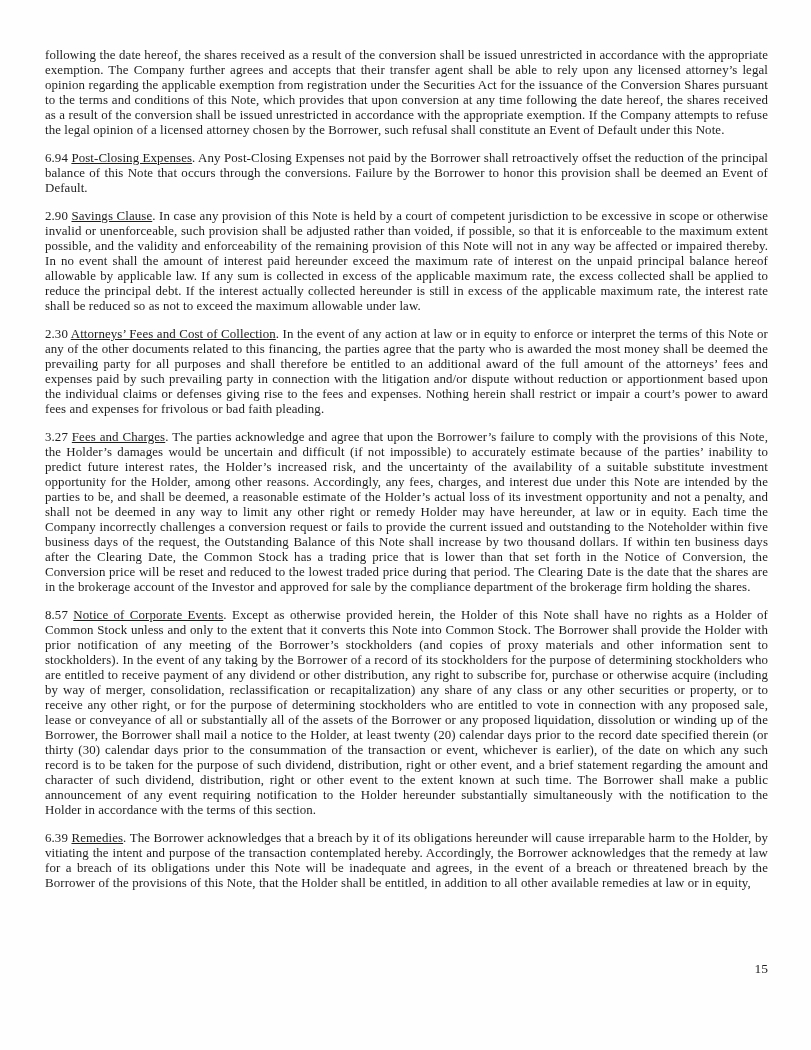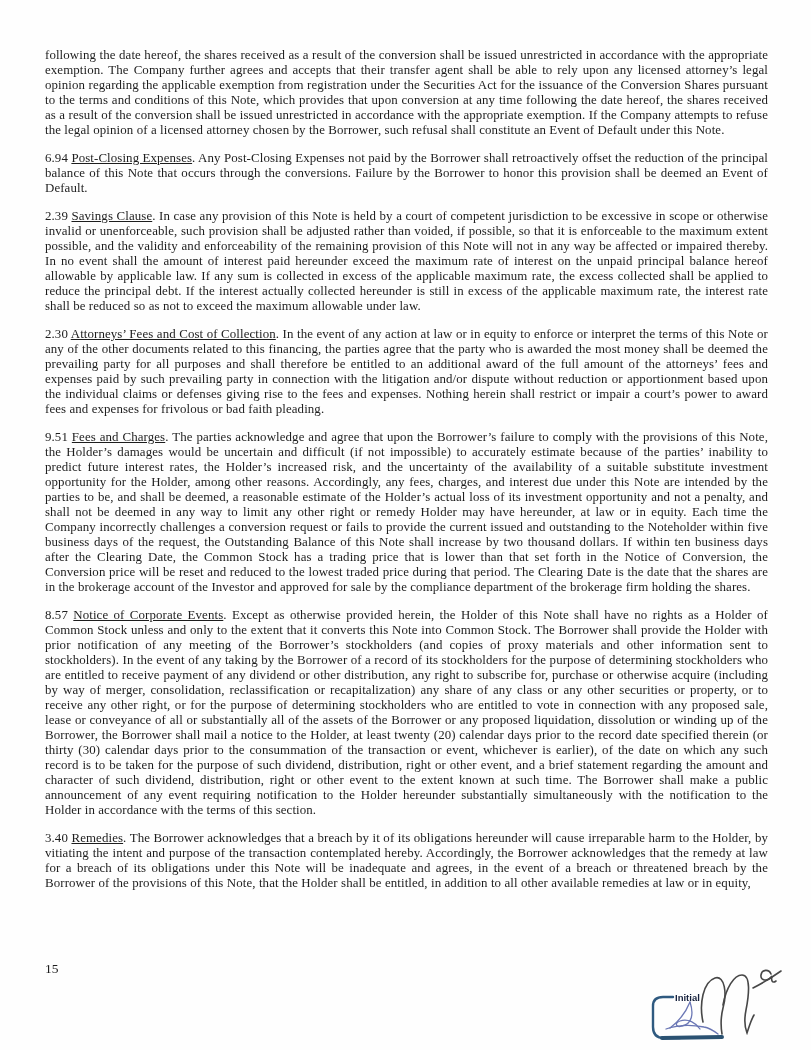--- a/index.html
+++ b/index.html
@@ -23,21 +23,21 @@
     margin: 0 0 13px 0;
     font-size: 12.9px;
     line-height: 15px;
     text-align: justify;
     letter-spacing: 0.1px;
   }
   .heading { text-decoration: underline; margin-top: 40px; }
   .pagenum {
     position: absolute;
     top: 961px; left: 45px; width: 723px;
-    text-align: left;
+    text-align: right;
     font-size: 13.5px;
     color: #1d1d1d;
   }
   .sig-block {
     position: absolute;
     left: 640px; top: 950px;
     width: 171px; height: 100px;
   }
   .sig-block svg { display: block; }
 </style>
@@ -46,55 +46,33 @@
 
 <div class="page">
 
   <div class="content">
 
     <p class="para"><span>following the date hereof, the shares received as a result of the conversion shall be issued unrestricted in accordance with the appropriate exemption. The Company further agrees and accepts that their transfer agent shall be able to rely upon any licensed attorney’s legal opinion regarding the applicable exemption from registration under the Securities Act for the issuance of the Conversion Shares pursuant to the terms and conditions of this Note, which provides that upon conversion at any time following the date hereof, the shares received as a result of the conversion shall be issued unrestricted in accordance with the appropriate exemption. If the Company attempts to refuse the legal opinion of a licensed attorney chosen by the Borrower, such refusal shall constitute an Event of Default under this Note.</span></p>
 
     <p class="para"><span class="num">6.94</span>
 <span class="heading">Post-Closing Expenses</span><span>. </span><span>Any Post-Closing Expenses not paid by the Borrower shall retroactively offset the reduction of the principal balance of this Note that occurs through the conversions. Failure by the Borrower to honor this provision shall be deemed an Event of Default.</span></p>
 
-    <p class="para"><span class="num">2.39</span>
+    <p class="para"><span class="num">2.90</span>
 <span class="heading">Savings Clause</span><span>. </span><span>In case any provision of this Note is held by a court of competent jurisdiction to be excessive in scope or otherwise invalid or unenforceable, such provision shall be adjusted rather than voided, if possible, so that it is enforceable to the maximum extent possible, and the validity and enforceability of the remaining provision of this Note will not in any way be affected or impaired thereby. In no event shall the amount of interest paid hereunder exceed the maximum rate of interest on the unpaid principal balance hereof allowable by applicable law. If any sum is collected in excess of the applicable maximum rate, the excess collected shall be applied to reduce the principal debt. If the interest actually collected hereunder is still in excess of the applicable maximum rate, the interest rate shall be reduced so as not to exceed the maximum allowable under law.</span></p>
 
     <p class="para"><span class="num">2.30</span>
 <span class="heading">Attorneys’ Fees and Cost of Collection</span><span>. </span><span>In the event of any action at law or in equity to enforce or interpret the terms of this Note or any of the other documents related to this financing, the parties agree that the party who is awarded the most money shall be deemed the prevailing party for all purposes and shall therefore be entitled to an additional award of the full amount of the attorneys’ fees and expenses paid by such prevailing party in connection with the litigation and/or dispute without reduction or apportionment based upon the individual claims or defenses giving rise to the fees and expenses. Nothing herein shall restrict or impair a court’s power to award fees and expenses for frivolous or bad faith pleading.</span></p>
 
-    <p class="para"><span class="num">9.51</span>
+    <p class="para"><span class="num">3.27</span>
 <span class="heading">Fees and Charges</span><span>. </span><span>The parties acknowledge and agree that upon the Borrower’s failure to comply with the provisions of this Note, the Holder’s damages would be uncertain and difficult (if not impossible) to accurately estimate because of the parties’ inability to predict future interest rates, the Holder’s increased risk, and the uncertainty of the availability of a suitable substitute investment opportunity for the Holder, among other reasons. Accordingly, any fees, charges, and interest due under this Note are intended by the parties to be, and shall be deemed, a reasonable estimate of the Holder’s actual loss of its investment opportunity and not a penalty, and shall not be deemed in any way to limit any other right or remedy Holder may have hereunder, at law or in equity. Each time the Company incorrectly challenges a conversion request or fails to provide the current issued and outstanding to the Noteholder within five business days of the request, the Outstanding Balance of this Note shall increase by two thousand dollars. If within ten business days after the Clearing Date, the Common Stock has a trading price that is lower than that set forth in the Notice of Conversion, the Conversion price will be reset and reduced to the lowest traded price during that period. The Clearing Date is the date that the shares are in the brokerage account of the Investor and approved for sale by the compliance department of the brokerage firm holding the shares.</span></p>
 
     <p class="para"><span class="num">8.57</span>
 <span class="heading">Notice of Corporate Events</span><span>. </span><span>Except as otherwise provided herein, the Holder of this Note shall have no rights as a Holder of Common Stock unless and only to the extent that it converts this Note into Common Stock. The Borrower shall provide the Holder with prior notification of any meeting of the Borrower’s stockholders (and copies of proxy materials and other information sent to stockholders). In the event of any taking by the Borrower of a record of its stockholders for the purpose of determining stockholders who are entitled to receive payment of any dividend or other distribution, any right to subscribe for, purchase or otherwise acquire (including by way of merger, consolidation, reclassification or recapitalization) any share of any class or any other securities or property, or to receive any other right, or for the purpose of determining stockholders who are entitled to vote in connection with any proposed sale, lease or conveyance of all or substantially all of the assets of the Borrower or any proposed liquidation, dissolution or winding up of the Borrower, the Borrower shall mail a notice to the Holder, at least twenty (20) calendar days prior to the record date specified therein (or thirty (30) calendar days prior to the consummation of the transaction or event, whichever is earlier), of the date on which any such record is to be taken for the purpose of such dividend, distribution, right or other event, and a brief statement regarding the amount and character of such dividend, distribution, right or other event to the extent known at such time. The Borrower shall make a public announcement of any event requiring notification to the Holder hereunder substantially simultaneously with the notification to the Holder in accordance with the terms of this section.</span></p>
 
-    <p class="para"><span class="num">3.40</span>
+    <p class="para"><span class="num">6.39</span>
 <span class="heading">Remedies</span><span>. </span><span>The Borrower acknowledges that a breach by it of its obligations hereunder will cause irreparable harm to the Holder, by vitiating the intent and purpose of the transaction contemplated hereby. Accordingly, the Borrower acknowledges that the remedy at law for a breach of its obligations under this Note will be inadequate and agrees, in the event of a breach or threatened breach by the Borrower of the provisions of this Note, that the Holder shall be entitled, in addition to all other available remedies at law or in equity,</span></p>
 
   </div>
 
   <div class="pagenum">15</div>
 
-  <div class="sig-block">
-    <svg width="171" height="100" viewBox="0 0 171 100">
-
-      <path d="M 33,47 L 23,47 Q 13,47 13,56 L 13,77 Q 13,88 24,88 L 40,88" fill="none" stroke-width="2.4" stroke-linecap="round" stroke="#2f5a80"></path>
-      <path d="M 22,88 L 82,87" fill="none" stroke-width="4" stroke-linecap="round" stroke="#2b5272"></path>
-
-      <text x="35" y="50.5" font-family="Liberation Sans, sans-serif" font-size="9.5" font-weight="bold" fill="#16213d">Initial</text>
-
-      <g fill="none" stroke-width="1.3" stroke-linecap="round" stroke="#6b77b5">
-        <path d="M 50,52 C 46,62 38,72 30,78"></path>
-        <path d="M 50,52 C 54,64 52,74 42,76 C 36,78 34,73 40,71 C 48,68 56,73 60,79"></path>
-        <path d="M 26,79 C 40,74 54,75 64,77 C 70,78 74,81 78,84"></path>
-      </g>
-
-      <g fill="none" stroke-width="1.6" stroke-linecap="round" stroke="#474747">
-        <path d="M 63,72 C 59,54 63,32 75,28 C 85,25 87,44 83,58 C 80,70 81,78 82,84"></path>
-        <path d="M 83,55 C 86,38 94,25 102,25 C 111,25 109,45 106,60 C 104,70 105,78 107,83 C 109,77 111,70 114,65"></path>
-        <path d="M 131,24 C 129,19 122,19 121,25 C 120,31 128,32 132,26 C 131,30 132,34 136,31"></path>
-        <path d="M 113,38 C 121,34 131,28 141,21"></path>
-      </g>
-    </svg>
-  </div>
 
 </div>
 
 </body></html>

